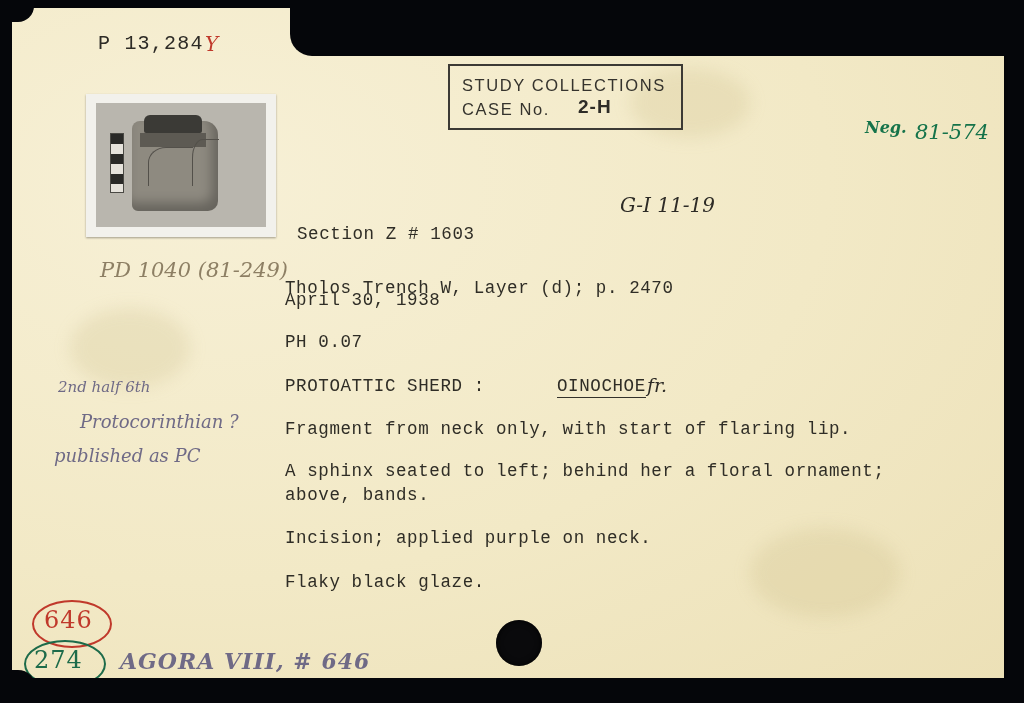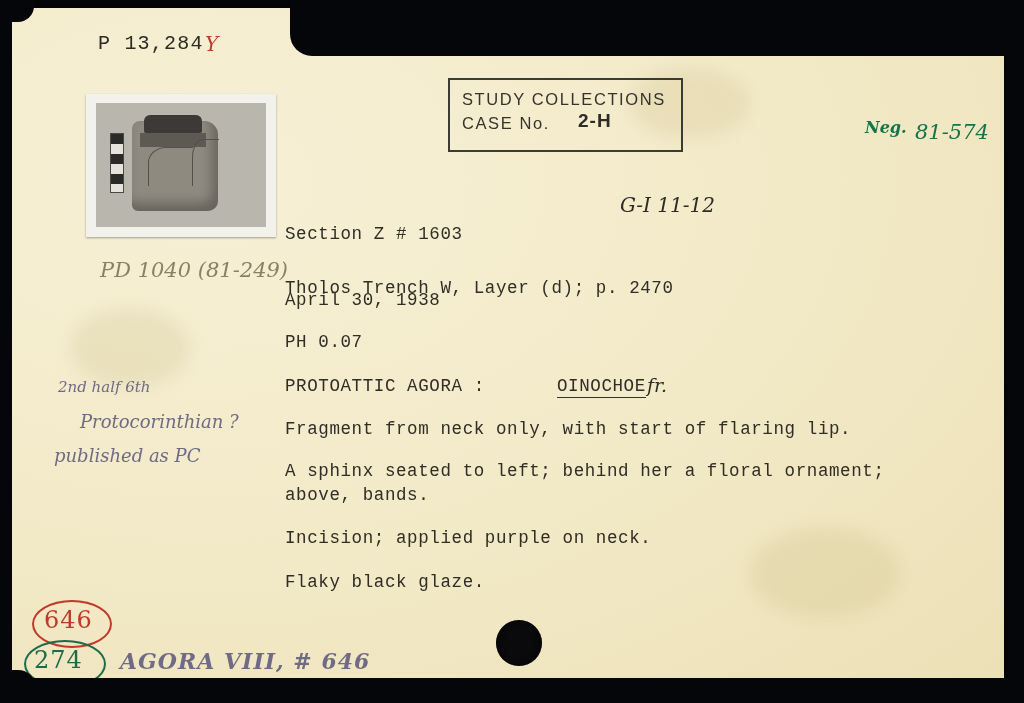--- a/index.html
+++ b/index.html
@@ -69,23 +69,23 @@
   .hand {
     font-family: "DejaVu Serif", serif;
     font-style: italic;
     font-size: 19px;
   }
 
   
   #stamp {
     position: absolute;
     left: 438px;
-    top: 70px;
+    top: 56px;
     width: 235px;
-    height: 74px;
+    height: 66px;
     border: 2px solid #3c3a35;
     box-sizing: border-box;
   }
   #stamp .line1, #stamp .line2 {
     position: absolute;
     left: 12px;
     font-family: "Liberation Sans", sans-serif;
     font-size: 16.5px;
     letter-spacing: 1.6px;
     color: #35332d;
@@ -226,45 +226,45 @@
 
     <div id="stamp">
       <div class="line1">STUDY COLLECTIONS</div>
       <div class="line2">CASE No.</div>
       <div class="case-no">2-H</div>
     </div>
 
     <div class="txt hand ink-green" style="left:855px;top:110px;font-size:16px;font-weight:bold;text-align:center;">Neg.</div>
     <div class="txt hand ink-green" style="left:905px;top:112px;font-size:21px;">81-574</div>
 
-    <div class="txt hand ink-dark" style="left:610px;top:185px;font-size:20px;">G-I 11-12</div>
+    <div class="txt hand ink-dark" style="left:610px;top:185px;font-size:20px;">G-I 11-19</div>
 
     <div id="photo-mount">
       <div id="photo">
         <div class="sherd"></div>
         <div class="sherd-top"></div>
         <div class="sherd-dark"></div>
         <div class="scale-bar"></div>
         <div class="scribble" style="left:52px;top:44px;width:44px;height:38px;"></div>
         <div class="scribble" style="left:96px;top:36px;width:26px;height:46px;"></div>
       </div>
     </div>
 
     <div class="txt hand ink-pencil" style="left:90px;top:250px;font-size:21px;color:#8d7f64;">PD 1040 (81-249)</div>
 
     <div class="txt hand ink-blue-grey" style="left:48px;top:370px;font-size:15px;">2nd half 6th</div>
     <div class="txt hand ink-blue-grey" style="left:70px;top:403px;font-size:18px;">Protocorinthian ?</div>
     <div class="txt hand ink-blue-grey" style="left:44px;top:437px;font-size:18px;">published as PC</div>
 
-    <div class="txt typed" style="left:275px;top:216px;">Section Z # 1603</div>
+    <div class="txt typed" style="left:287px;top:216px;">Section Z # 1603</div>
     <div class="txt typed" style="left:275px;top:240px;margin-top:30px;">Tholos Trench W, Layer (d); p. 2470</div>
     <div class="txt typed" style="left:275px;top:282px;">April 30, 1938</div>
     <div class="txt typed" style="left:275px;top:324px;">PH 0.07</div>
 
-    <div class="txt typed" style="left:275px;top:368px;">PROTOATTIC AGORA : </div>
+    <div class="txt typed" style="left:275px;top:368px;">PROTOATTIC SHERD : </div>
     <div class="txt typed underline-hand" style="left:519px;top:368px;">OINOCHOE</div>
     <div class="txt hand ink-dark" style="left:637px;top:366px;font-size:19px;">fr.</div>
 
     <div class="txt typed" style="left:275px;top:411px;">Fragment from neck only, with start of flaring lip.</div>
     <div class="txt typed" style="left:275px;top:453px;">A sphinx seated to left; behind her a floral ornament;</div>
     <div class="txt typed" style="left:275px;top:477px;">above, bands.</div>
     <div class="txt typed" style="left:275px;top:520px;">Incision; applied purple on neck.</div>
     <div class="txt typed" style="left:275px;top:564px;">Flaky black glaze.</div>
 
     <div class="ellipse" style="left:22px;top:592px;width:76px;height:44px;color:#c0392b;"></div>

